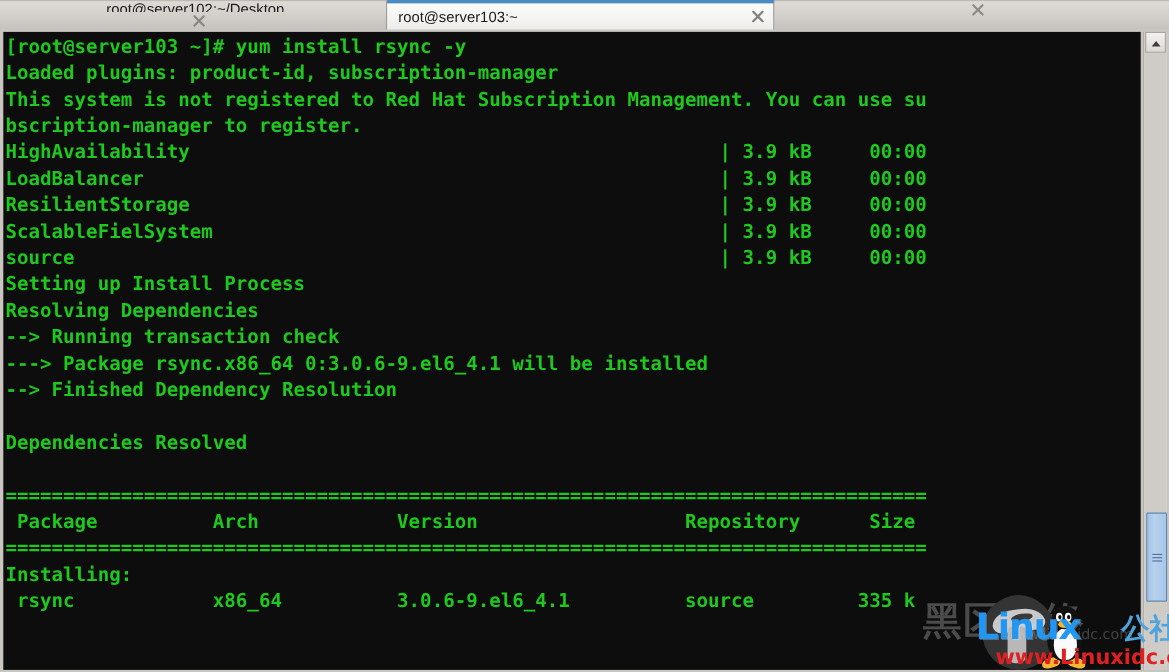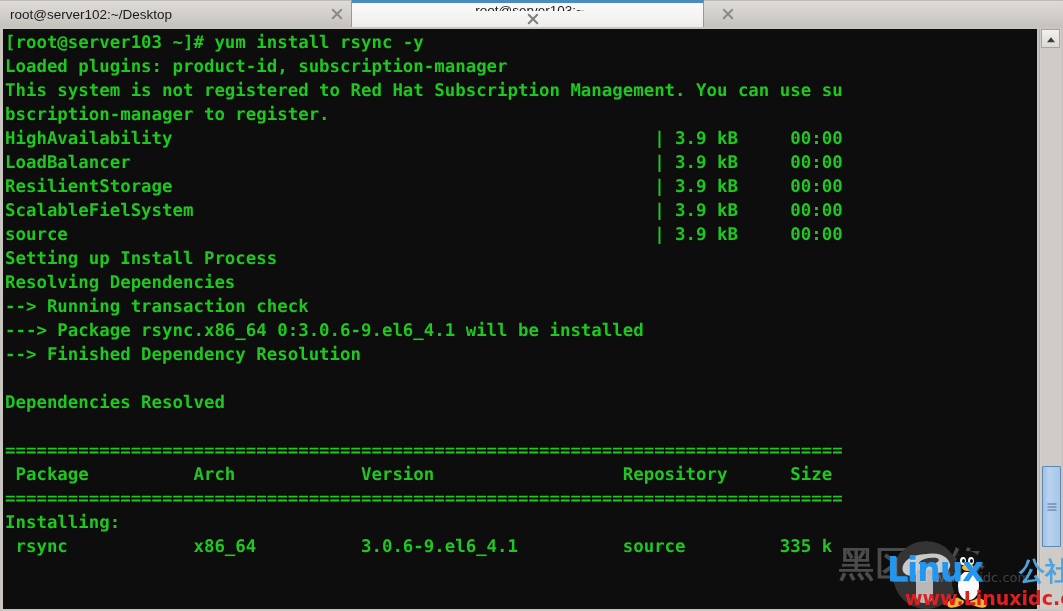--- a/index.html
+++ b/index.html
@@ -48,25 +48,25 @@
   .tab .tab-label {
     flex: 1 1 auto;
     white-space: nowrap;
     overflow: hidden;
     text-overflow: clip;
   }
 
   .tab.inactive {
     background: linear-gradient(to bottom, #dedbd6 0%, #d3d0cb 50%, #c5c2bd 100%);
     border-top: 1px solid #bdbab5;
+    flex-direction: column;
   }
   .tab.active {
     background: linear-gradient(to bottom, #fbfbfa 0%, #f4f3f1 60%, #ececea 100%);
     border-top: 3px solid #4a8bc2;
-    flex-direction: column;
   }
 
   .tab-1 { width: 352px; }
   .tab-2 { width: 352px; }
   .tab-3 { width: 359px; border-right: none; }
 
   .tab-close {
     width: 16px;
     height: 16px;
     flex: 0 0 auto;

